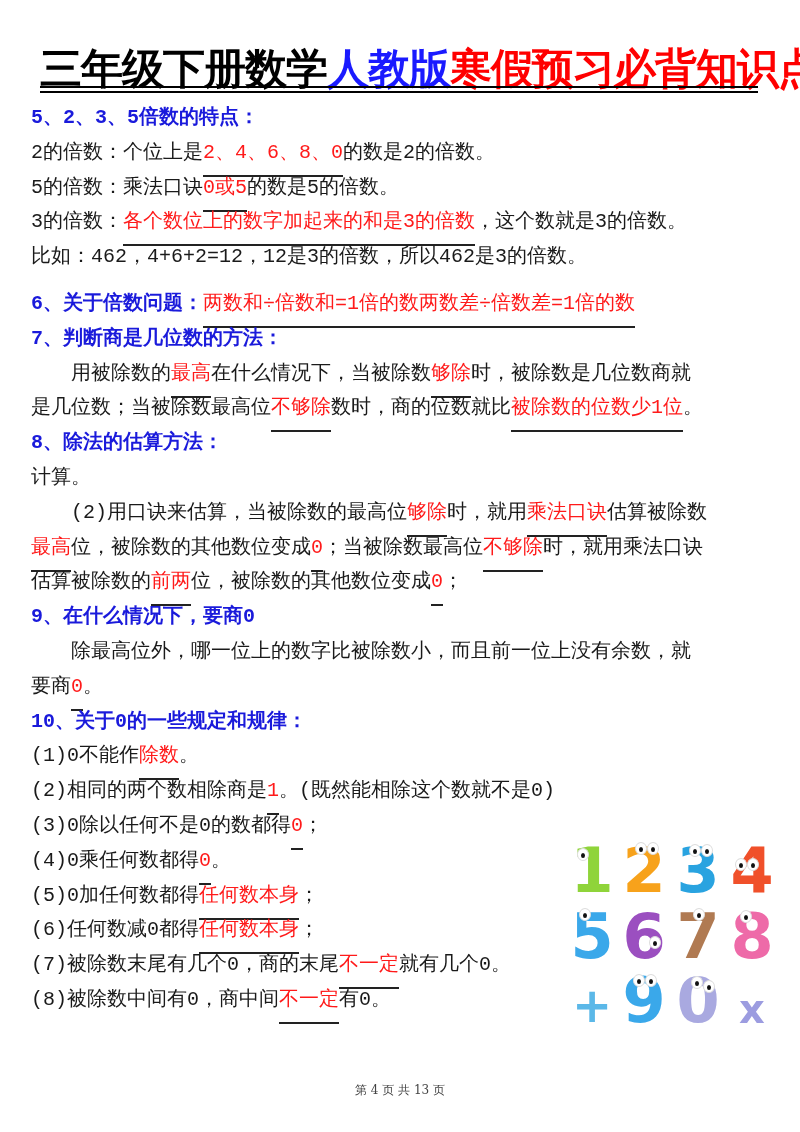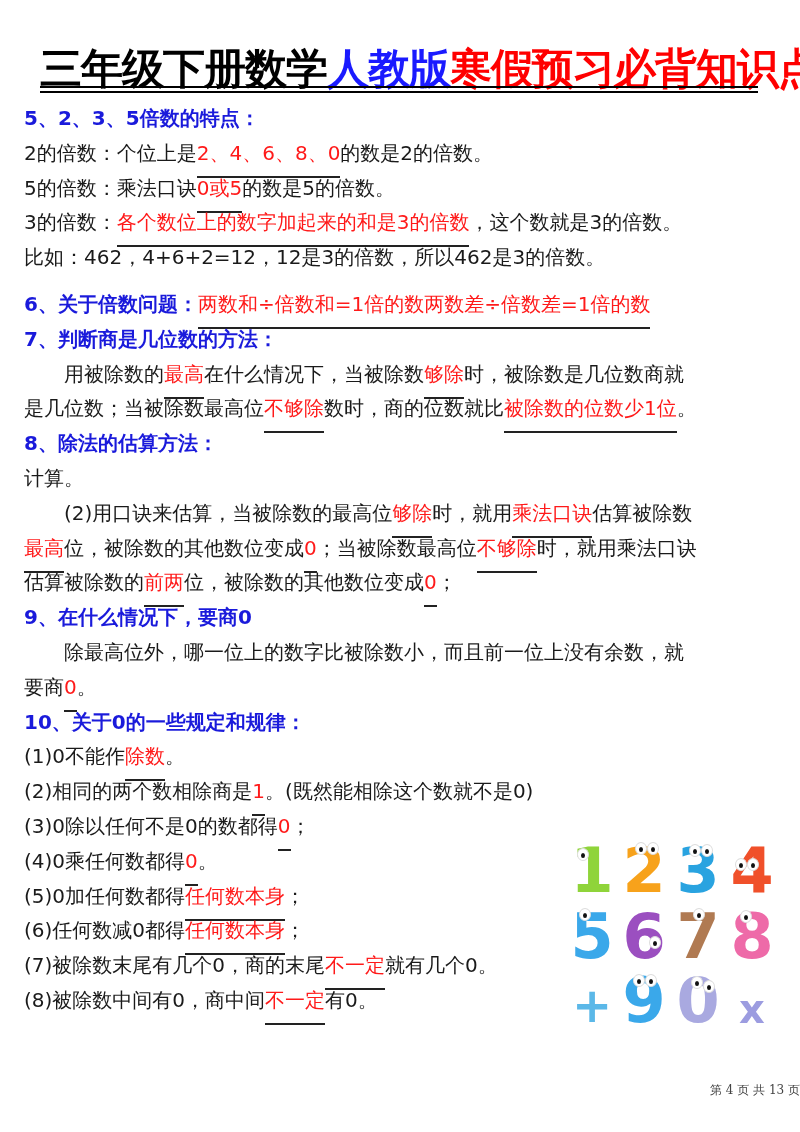--- a/index.html
+++ b/index.html
@@ -14,31 +14,31 @@
     letter-spacing: -1px;
     margin-top: 6px;
   }
   .title .t-black { color: #000000; }
   .title .t-blue { color: #1a1aff; }
   .title .t-red { color: #ff0000; }
   .title-rule {
     position: absolute; left: 40px; top: 86px; width: 718px; height: 7px;
     border-top: 2px solid #000; border-bottom: 2px solid #000; box-sizing: border-box;
   }
-  .content { position: absolute; left: 24px; top: 101px; width: 730px; }
+  .content { position: absolute; left: 31px; top: 101px; width: 730px; font-family: Liberation Mono, monospace; }
   .line {
     height: 34.8px; line-height: 34.8px; font-size: 20px; white-space: nowrap;
   }
   .heading { color: #1a1adb; font-weight: bold; font-size: 20px; }
   .indent { padding-left: 40px; }
   .hl {
     color: #ff1a1a; border-bottom: 2px solid #222; padding-bottom: 11px;
   }
   .footer {
-    position: absolute; left: 0; width: 800px; top: 1082px; text-align: right;
+    position: absolute; left: 0; width: 800px; top: 1082px; text-align: center;
     font-size: 12px; color: #444; font-family: "DejaVu Serif", serif;
   }
   .numbers-art {
     position: absolute; left: 565px; top: 840px; width: 215px; height: 200px;
   }
   .numbers-art .glyph {
     position: absolute; font-family: "DejaVu Sans", sans-serif; font-weight: bold;
     font-size: 62px; line-height: 62px; text-align: center; width: 54px;
   }
   .numbers-art .eye {

